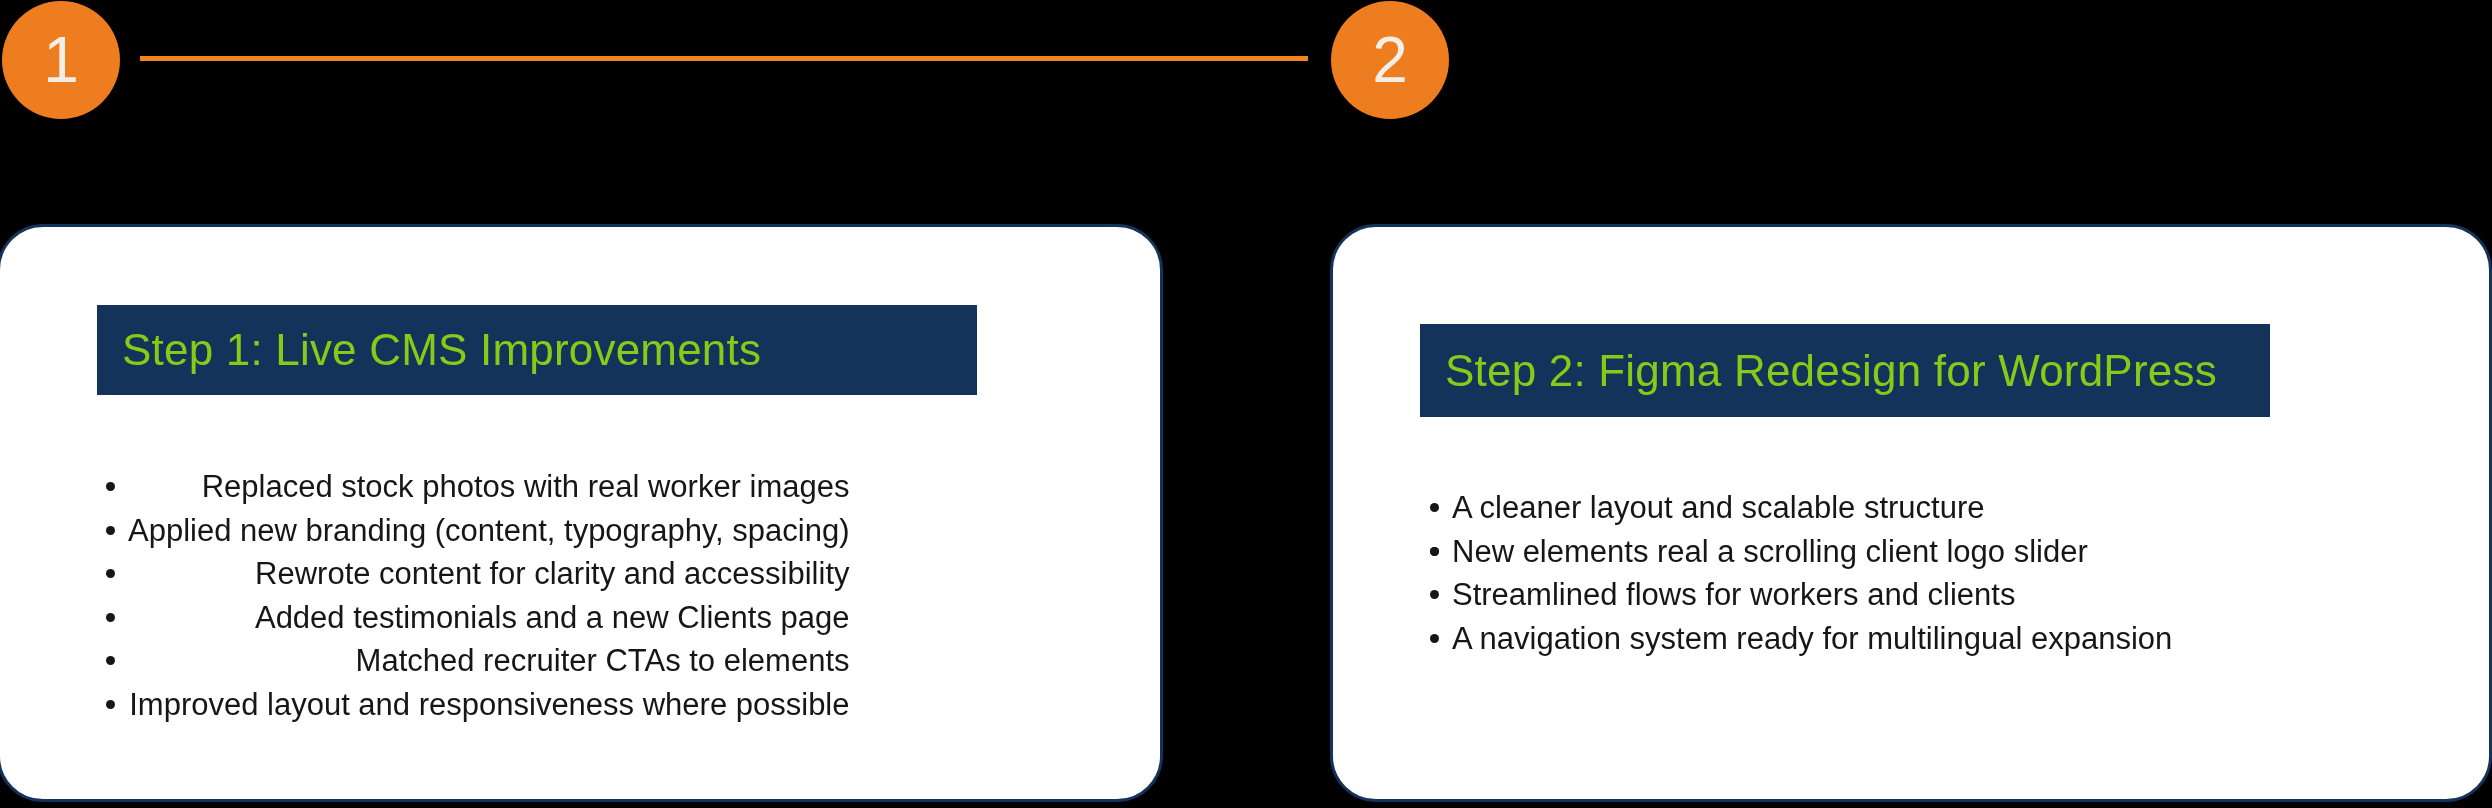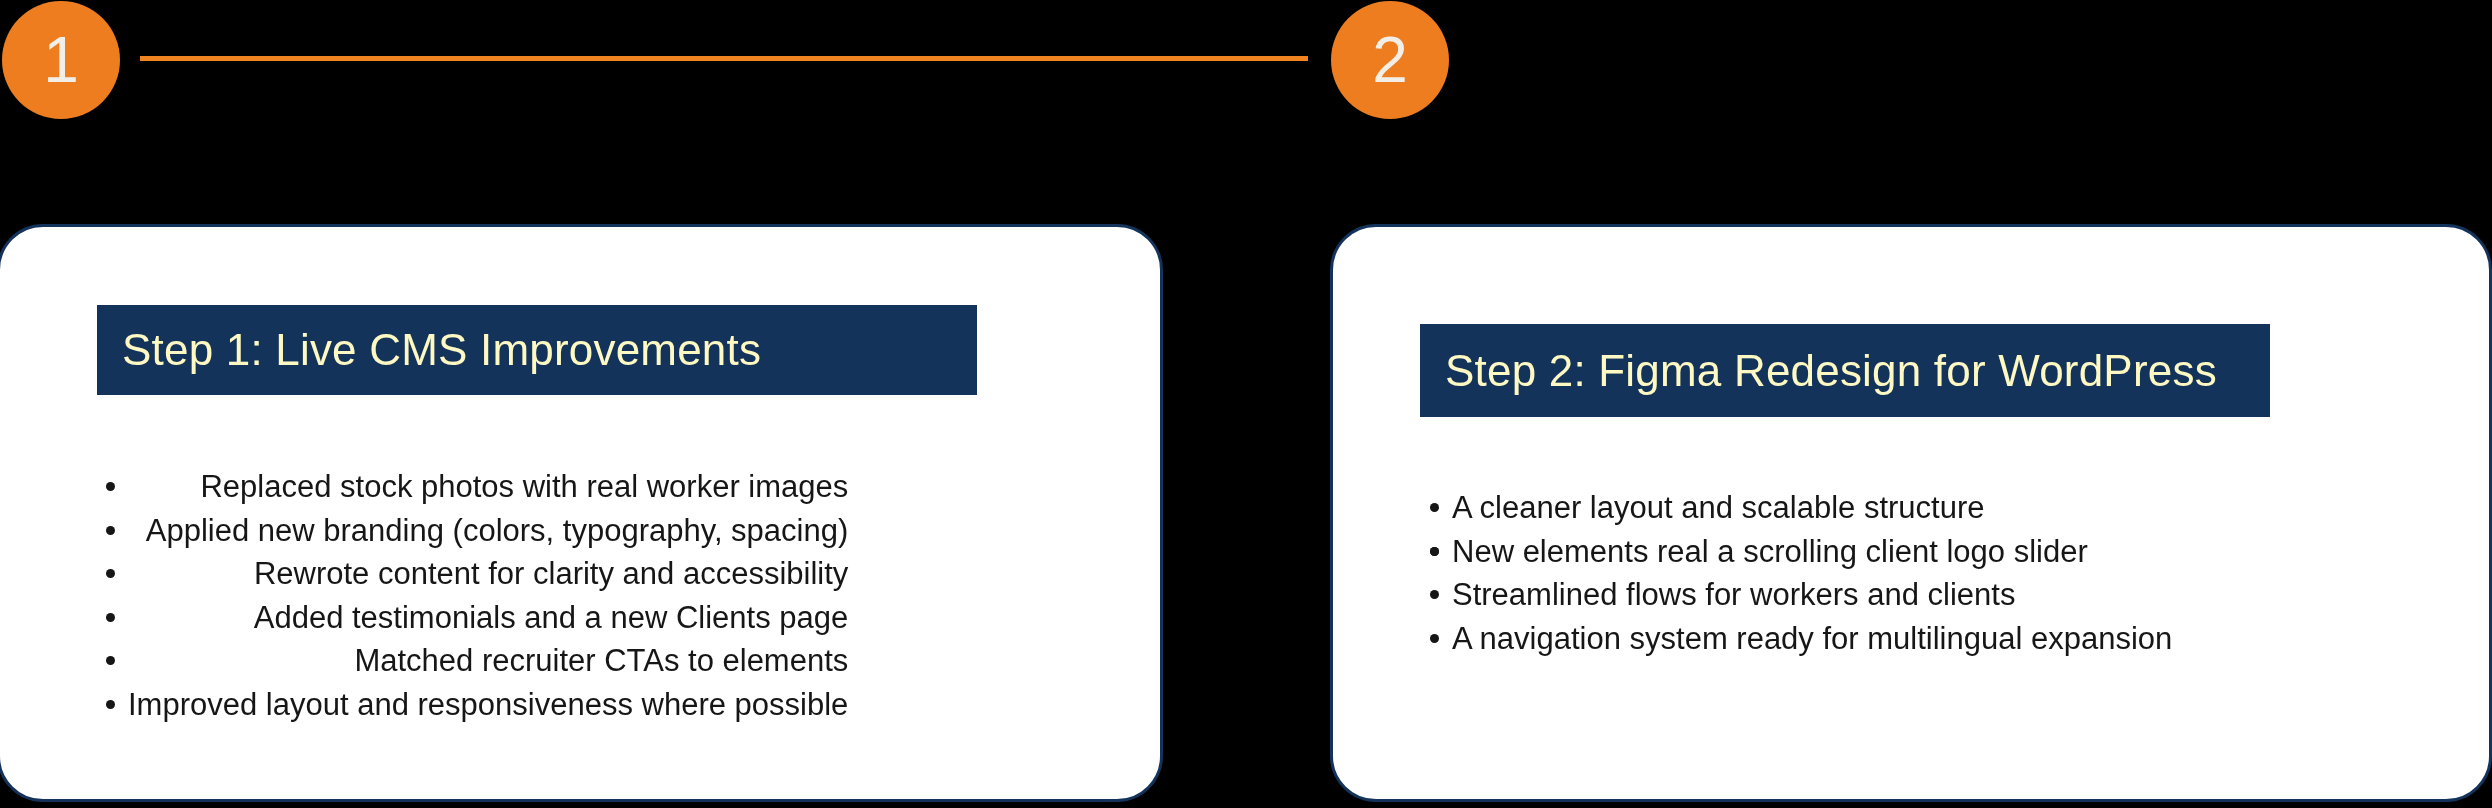--- a/index.html
+++ b/index.html
@@ -49,21 +49,21 @@
     border: 3px solid #14335B;
     border-radius: 46px;
     box-sizing: border-box;
   }
   .card-1 { left: -3px;  width: 1166px; }
   .card-2 { left: 1330px; width: 1162px; }
 
   .card-header {
     position: absolute;
     background: #14335B;
-    color: #fef9c3;
+    color: #84cc16;
     font-size: 44px;
     letter-spacing: 0.2px;
     display: flex;
     align-items: center;
     padding-left: 25px;
     box-sizing: border-box;
     white-space: nowrap;
   }
   .card-1 .card-header { left: 97px; top: 78px; width: 880px; height: 90px; }
   .card-2 .card-header { left: 87px; top: 97px; width: 850px; height: 93px; }
@@ -114,21 +114,21 @@
   </div>
   <ul class="bullets">
 
       <li class="bullet-item">
         <span class="dot"></span>
         <span>Replaced stock photos with real worker images</span>
       </li>
 
       <li class="bullet-item">
         <span class="dot"></span>
-        <span>Applied new branding (colors, typography, spacing)</span>
+        <span>Applied new branding (content, typography, spacing)</span>
       </li>
 
       <li class="bullet-item">
         <span class="dot"></span>
         <span>Rewrote content for clarity and accessibility</span>
       </li>
 
       <li class="bullet-item">
         <span class="dot"></span>
         <span>Added testimonials and a new Clients page</span>

